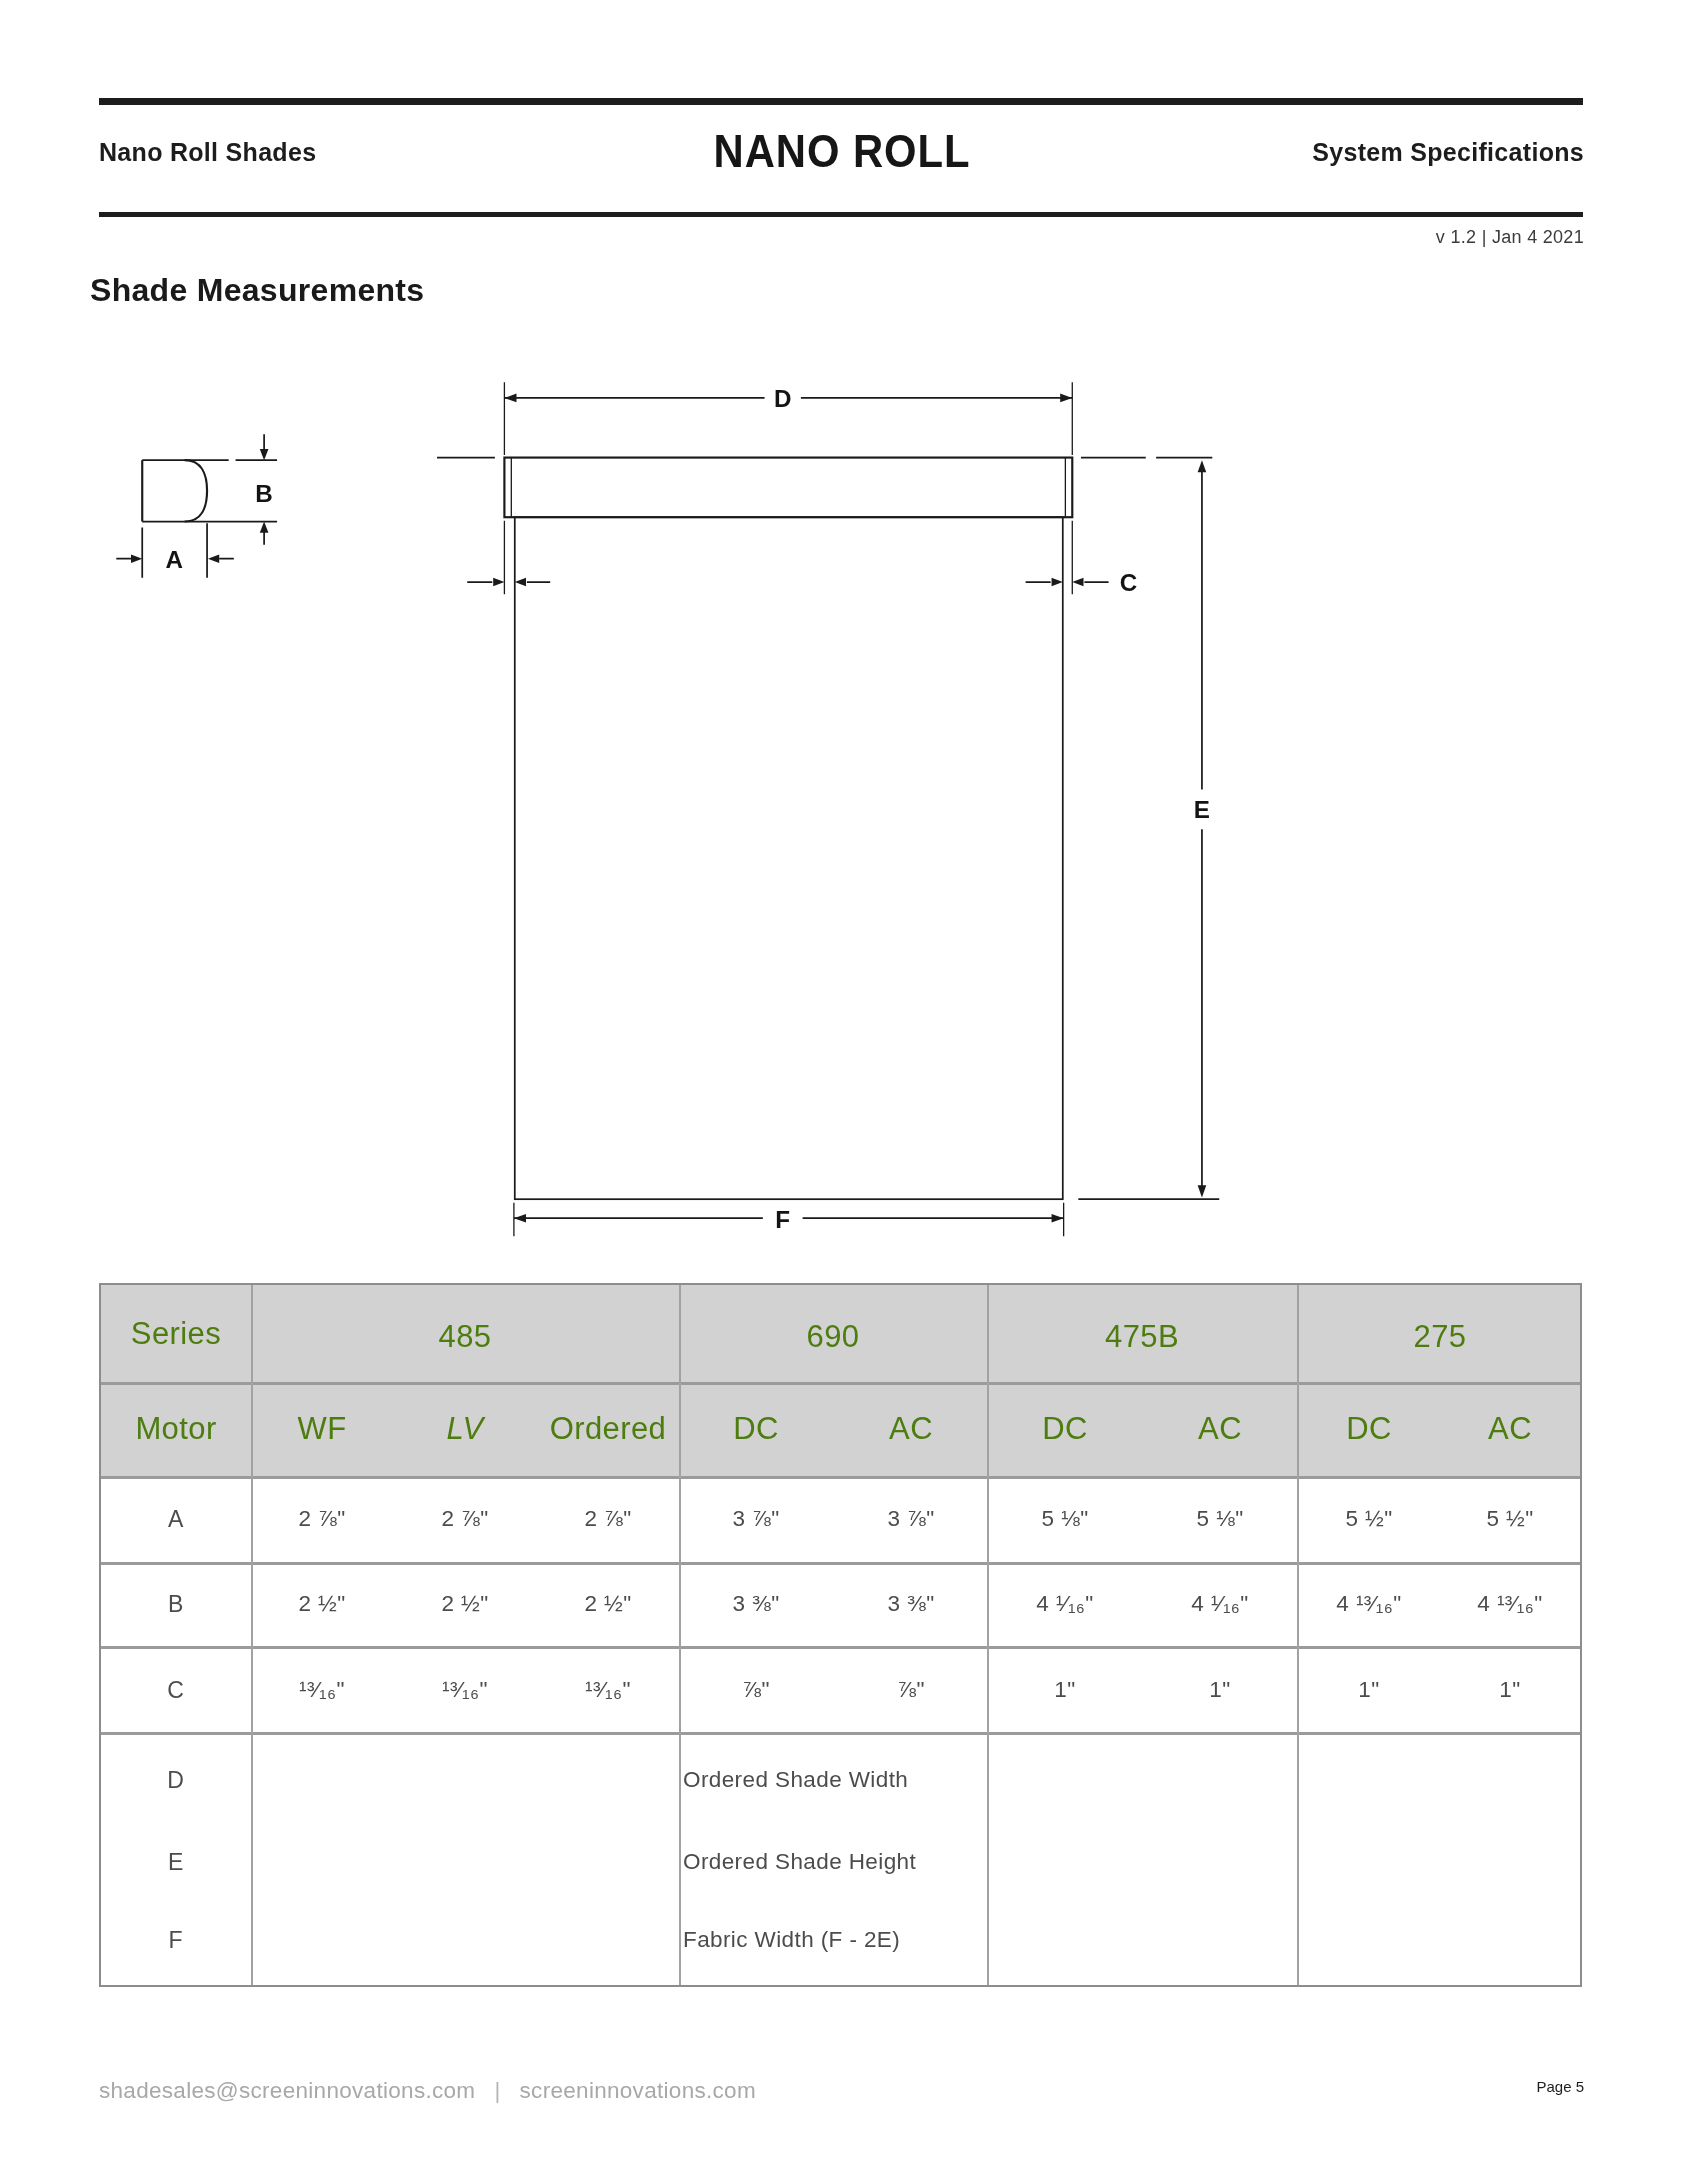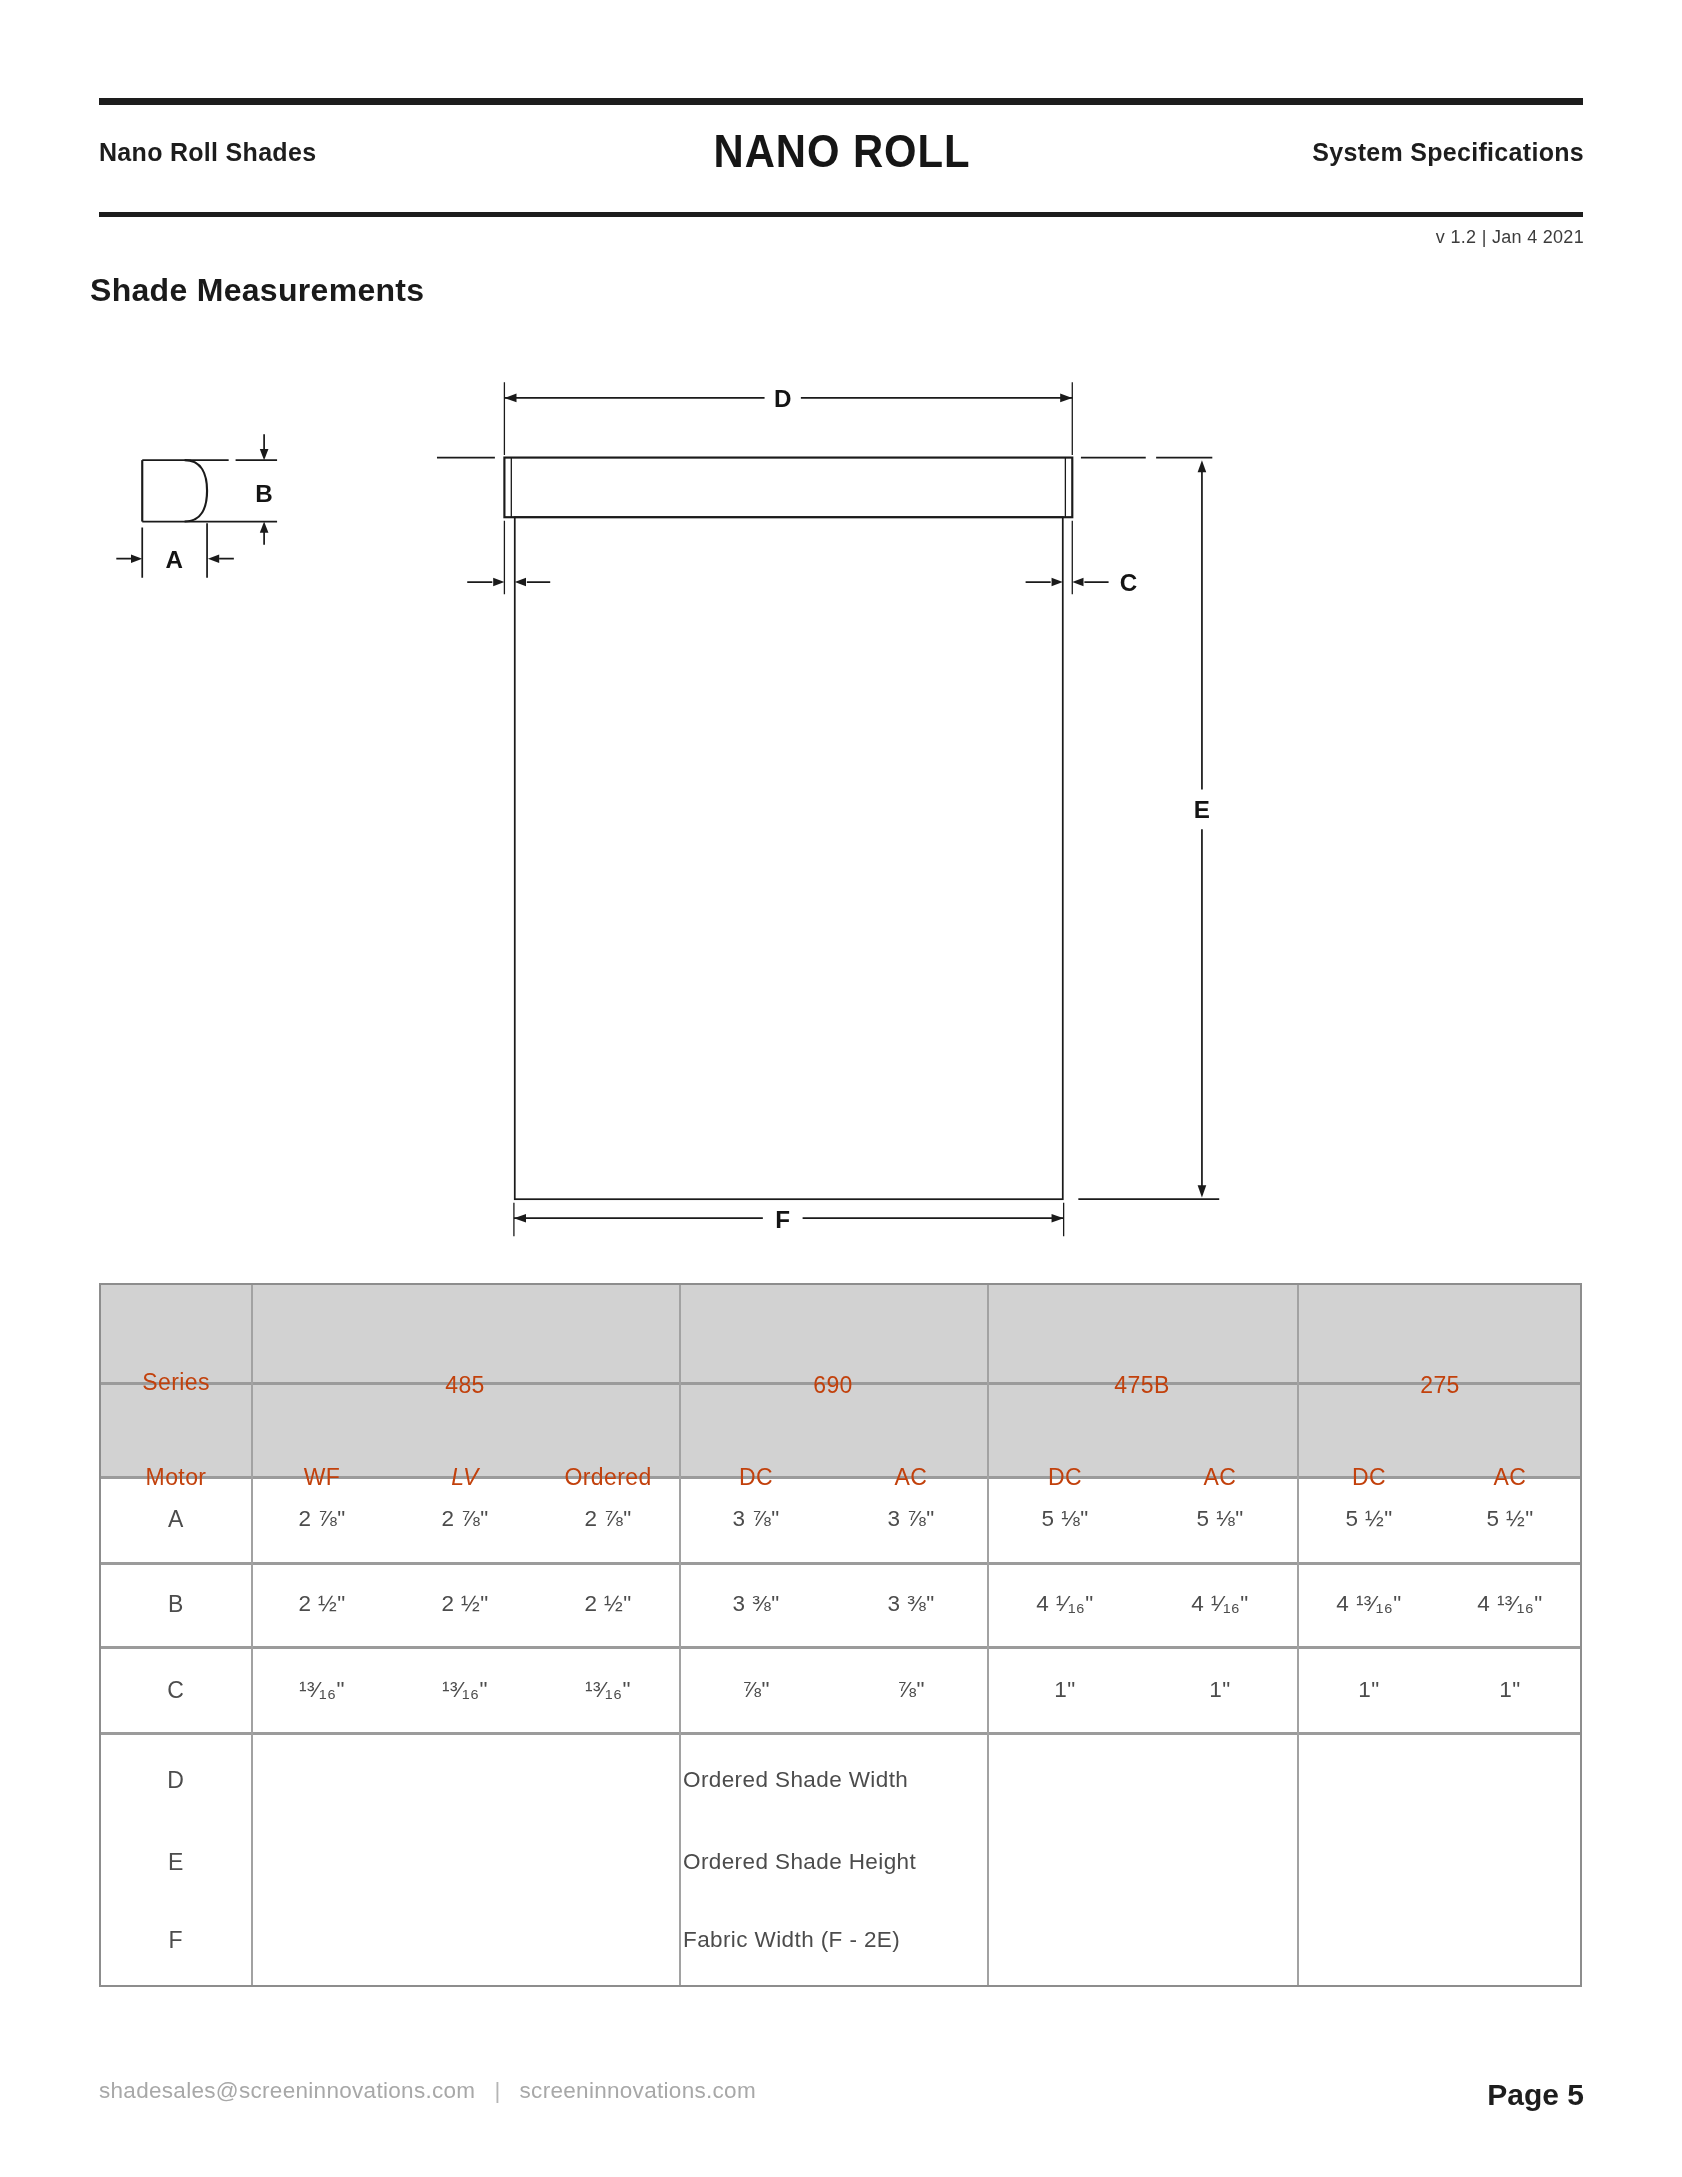--- a/index.html
+++ b/index.html
@@ -12,28 +12,28 @@
   .hdr-side{font-size:25px;font-weight:bold;letter-spacing:0.3px;color:#1d1d1d;white-space:nowrap;}
   .logo{font-size:41px;font-weight:900;letter-spacing:0.9px;color:#161616;transform:scale(1.02,1.12);transform-origin:center;white-space:nowrap;}
   .version{font-size:18px;color:#3c3c3c;letter-spacing:0.3px;white-space:nowrap;}
   .section-title{font-size:32px;font-weight:bold;color:#1a1a1a;letter-spacing:0.3px;white-space:nowrap;}
   
   .spec-table{left:99px;top:1283px;width:1483px;height:704px;border:2.6px solid #8d8d8d;box-sizing:border-box;background:#ffffff;}
   .thead-bg{left:0;top:0;width:100%;height:194px;background:#d2d2d2;}
   .hline{left:0;width:100%;height:2.6px;background:#9b9b9b;}
   .vline{top:0;width:1.7px;height:100%;background:#a2a2a2;}
   .cell{transform:translate(-50%,-50%);white-space:nowrap;text-align:center;}
-  .hcell{font-size:23px;color:#c2410c;letter-spacing:0.4px;margin-top:48px;}
+  .hcell{font-size:31px;color:#4d7c0f;letter-spacing:0.4px;}
   .vcell{font-size:22.5px;color:#4c4c4c;letter-spacing:0.4px;}
   .lcell{font-size:23px;color:#4c4c4c;letter-spacing:0.9px;}
   .dcell{font-size:22.5px;color:#4c4c4c;letter-spacing:0.4px;transform:translate(0,-50%);text-align:left;}
   
   .footer-left{font-size:22.5px;color:#a8a8a8;letter-spacing:0.3px;white-space:nowrap;}
   .footer-left .bar{margin:0 19px;color:#b5b5b5;}
-  .page-num{font-size:30px;color:#1d1d1d;font-weight:700;white-space:nowrap;}
+  .page-num{font-size:15px;color:#1d1d1d;font-weight:400;white-space:nowrap;}
   svg text{font-family:"Liberation Sans","DejaVu Sans",sans-serif;font-weight:bold;font-size:28px;fill:#141414;}
 </style>
 </head>
 <body>
 
 <div class="page">
 
   <div class="abs rule" style="left:99px;top:98px;width:1484px;height:7px;"></div>
   <div class="abs hdr-side" style="left:99px;top:138px;">Nano Roll Shades</div>
   <div class="abs logo" style="left:50%;top:128px;transform:translateX(-50%) scale(1.02,1.12);">NANO ROLL</div>

